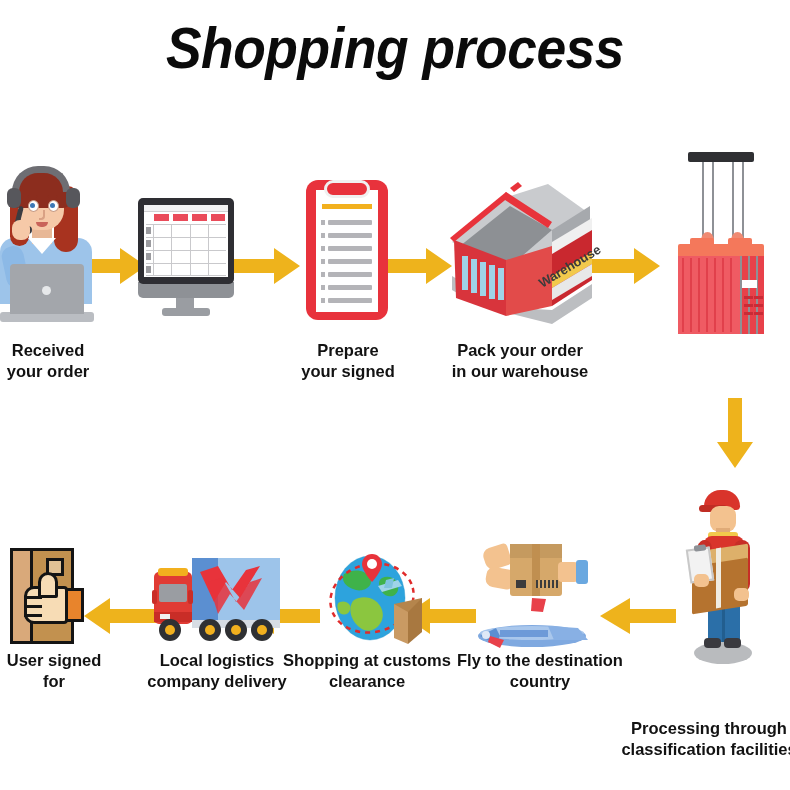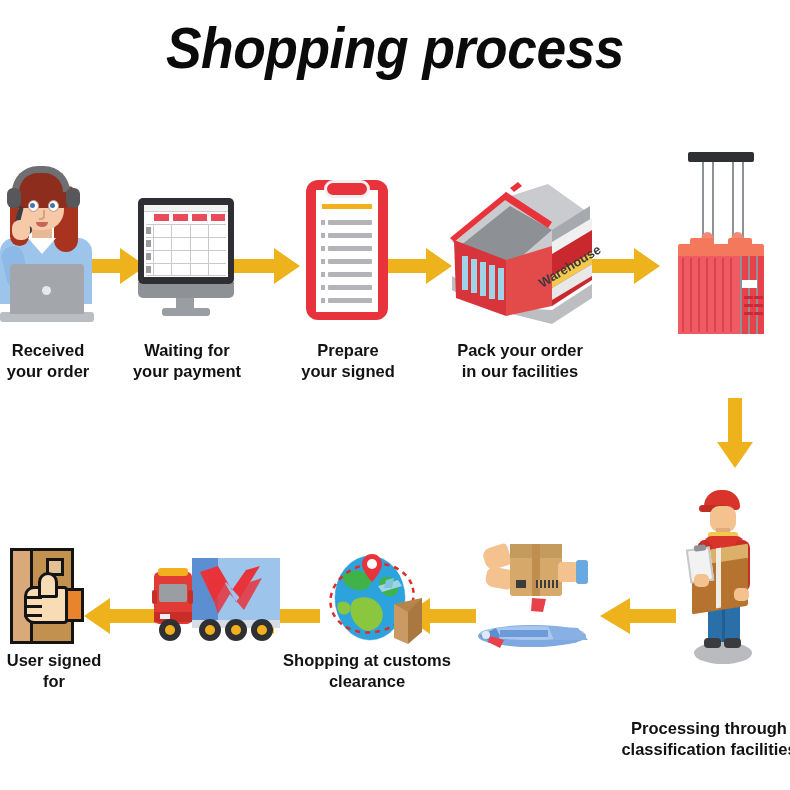--- a/index.html
+++ b/index.html
@@ -540,22 +540,20 @@
       <div class="mon-grid-h" style="top:41px;"></div>
       <div class="mon-grid-h" style="top:54px;"></div>
       <div class="mon-grid-h" style="top:67px;"></div>
       <div class="mon-grid-h" style="top:79px;"></div>
       <div class="mon-rowlab" style="top:31px;"></div>
       <div class="mon-rowlab" style="top:44px;"></div>
       <div class="mon-rowlab" style="top:57px;"></div>
       <div class="mon-rowlab" style="top:70px;"></div>
     </div>
   </div>
-  <div class="caption" style="left:112px; top:340px; width:150px;">Waiting for
-your payment</div>
 
   <div class="node" style="left:302px; top:178px; width:92px; height:146px;">
     <div class="art">
       <div class="cb-frame"></div>
       <div class="cb-paper"></div>
       <div class="cb-clip"></div>
       <div class="cb-yellow"></div>
       <div class="cb-box" style="top:42px;"></div>
         <div class="cb-line" style="top:42px;"></div>
       <div class="cb-box" style="top:55px;"></div>
@@ -593,21 +591,21 @@
       <rect x="49" y="85" width="6" height="34" fill="#9fd4e8"></rect>
       <rect x="58" y="88" width="6" height="32" fill="#9fd4e8"></rect>
       <polygon points="112,62 152,38 152,50 112,74" fill="#f0f0f0"></polygon>
       <polygon points="112,96 152,72 152,84 112,108" fill="#f2c94c"></polygon>
       <polygon points="112,108 152,84 152,96 112,120" fill="#e8e8e8"></polygon>
       <text x="132" y="90" fill="#3b3b3b" font-family="Liberation Sans, sans-serif" font-size="13" font-weight="700" text-anchor="middle" transform="rotate(-31 132 90)">Warehouse</text>
       <polygon points="70,8 78,2 82,6 74,12" fill="#e8333b"></polygon>
     </svg>
   </div>
   <div class="caption" style="left:430px; top:340px; width:180px;">Pack your order
-in our facilities</div>
+in our warehouse</div>
 
   <div class="node" style="left:666px; top:152px; width:110px; height:184px;">
     <div class="art">
       <div class="cr-beam"></div>
       <div class="cr-cable" style="left:36px;"></div>
       <div class="cr-cable" style="left:46px;"></div>
       <div class="cr-cable" style="left:66px;"></div>
       <div class="cr-cable" style="left:76px;"></div>
       <div class="cr-hook" style="left:35px;"></div>
       <div class="cr-hook" style="left:65px;"></div>
@@ -680,20 +678,22 @@
         <ellipse cx="62" cy="44" rx="54" ry="11" fill="#7fa9e0"></ellipse>
         <ellipse cx="62" cy="41" rx="52" ry="7" fill="#a9c7ec"></ellipse>
         <rect x="30" y="38" width="48" height="7" fill="#6d9ad8"></rect>
         <polygon points="10,44 26,36 30,44 26,52" fill="#5b8fd1"></polygon>
         <polygon points="20,44 34,48 30,56 18,50" fill="#e8414a"></polygon>
         <polygon points="78,34 108,36 118,48 84,48" fill="#88b0e4"></polygon>
         <circle cx="16" cy="43" r="4" fill="#dfe9f7"></circle>
       </svg>
     </div>
   </div>
+  <div class="caption" style="left:440px; top:650px; width:200px;">Fly to the destination
+country</div>
 
   <div class="node" style="left:320px; top:540px; width:110px; height:110px;">
     <svg class="globe" viewBox="0 0 110 110">
       <ellipse cx="50" cy="58" rx="35" ry="42" fill="#2da3dd"></ellipse>
       <path d="M24 34 C34 28 46 30 50 38 C54 46 44 52 36 50 C28 48 20 42 24 34Z" fill="#3fb24a"></path>
       <path d="M34 60 C44 54 58 58 62 70 C66 82 54 94 44 90 C32 85 26 68 34 60Z" fill="#8bc63f"></path>
       <path d="M62 38 C70 34 80 40 78 50 C76 58 66 58 62 52 C58 46 58 40 62 38Z" fill="#3fb24a"></path>
       <path d="M20 62 C26 60 32 64 30 70 C28 76 20 76 18 70 C17 66 17 63 20 62Z" fill="#8bc63f"></path>
       <ellipse cx="50" cy="58" rx="35" ry="42" fill="none" stroke="#1e90c7" stroke-width="1" opacity="0.4"></ellipse>
       <ellipse cx="52" cy="58" rx="42" ry="34" fill="none" stroke="#e02b2b" stroke-width="2.5" stroke-dasharray="5 5" transform="rotate(-14 52 58)"></ellipse>
@@ -727,20 +727,22 @@
       <circle cx="22" cy="74" r="11" fill="#2f3033"></circle>
         <circle cx="22" cy="74" r="5" fill="#f2b01e"></circle>
       <circle cx="62" cy="74" r="11" fill="#2f3033"></circle>
         <circle cx="62" cy="74" r="5" fill="#f2b01e"></circle>
       <circle cx="88" cy="74" r="11" fill="#2f3033"></circle>
         <circle cx="88" cy="74" r="5" fill="#f2b01e"></circle>
       <circle cx="114" cy="74" r="11" fill="#2f3033"></circle>
         <circle cx="114" cy="74" r="5" fill="#f2b01e"></circle>
     </svg>
   </div>
+  <div class="caption" style="left:122px; top:650px; width:190px;">Local logistics
+company delivery</div>
 
   <div class="node" style="left:6px; top:544px; width:86px; height:108px;">
     <div class="art">
       <div class="dr-frame"></div>
       <div class="dr-panel"></div>
       <div class="dr-window"></div>
       <div class="hand-wrist"></div>
       <div class="hand-palm"></div>
       <div class="hand-thumb"></div>
       <div class="hand-finger" style="top:52px;"></div>

